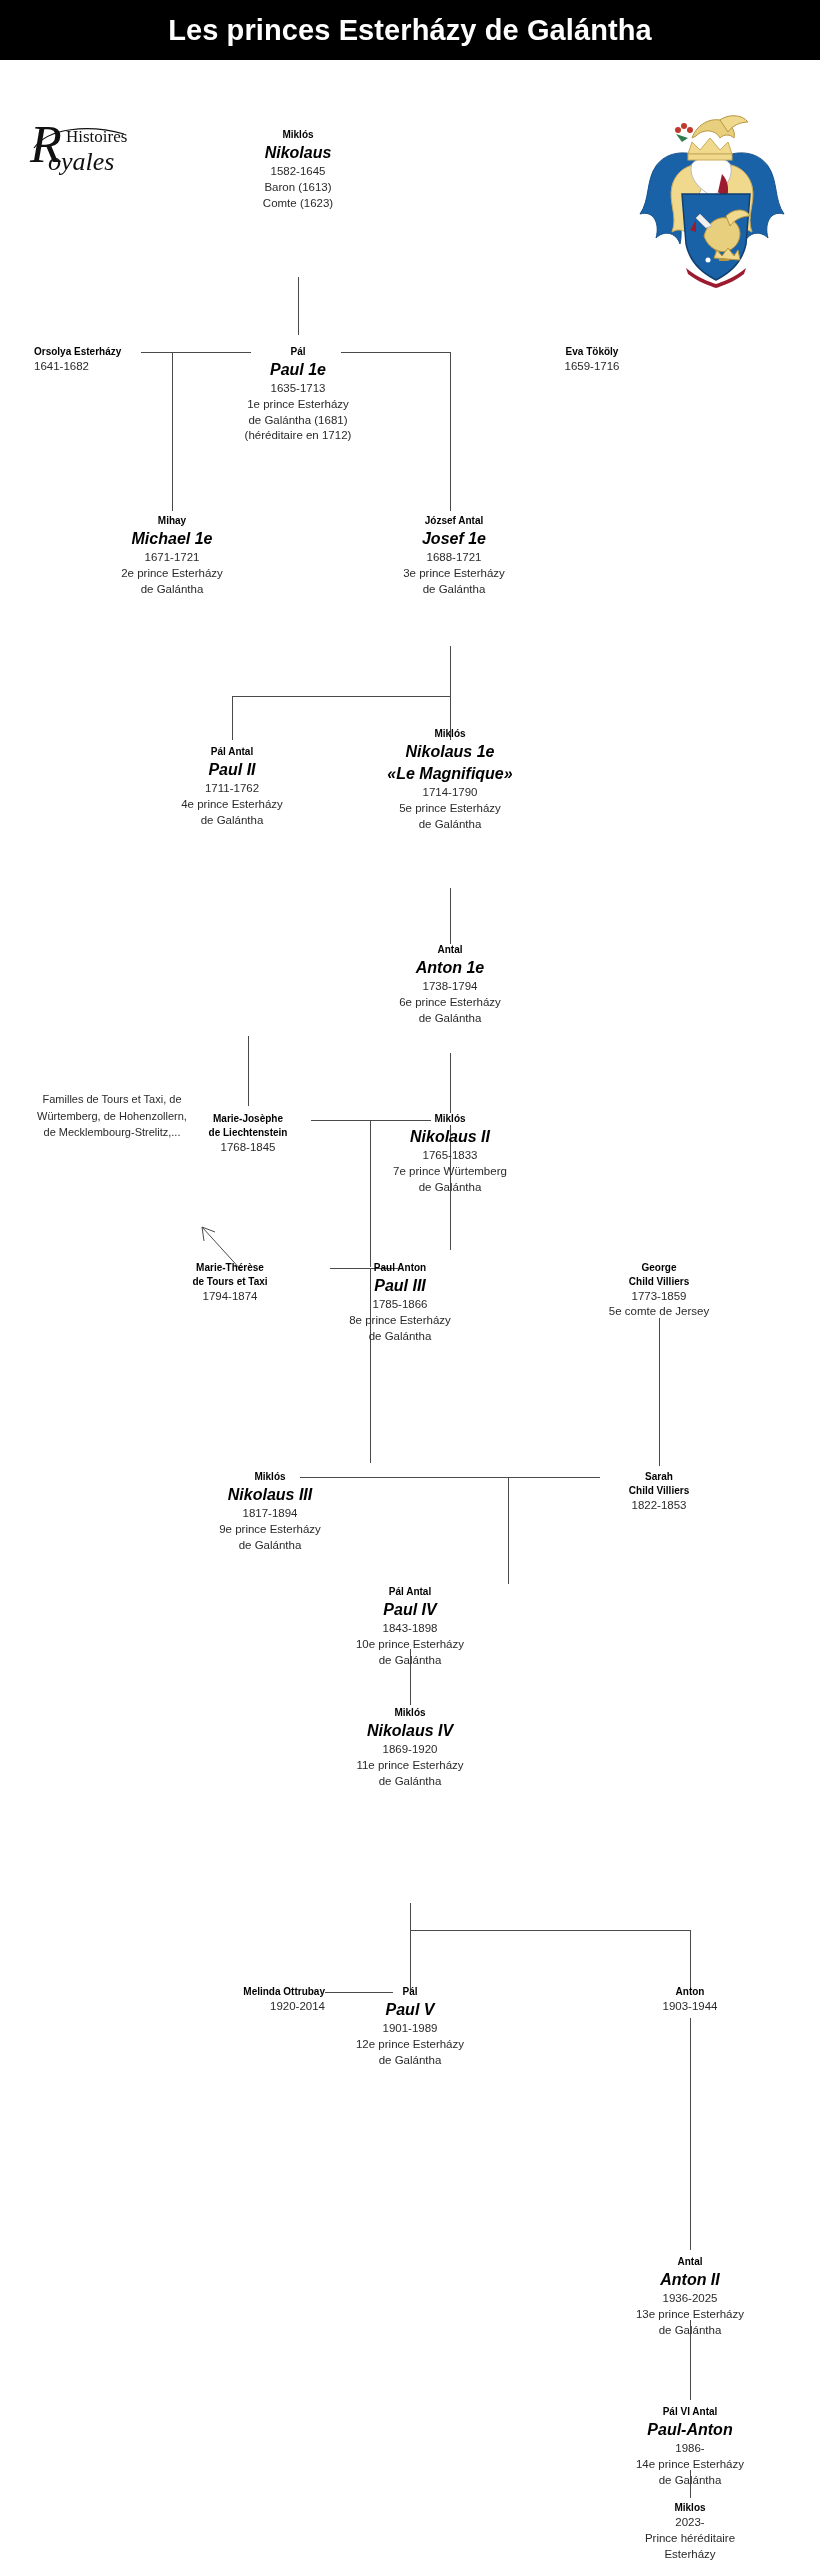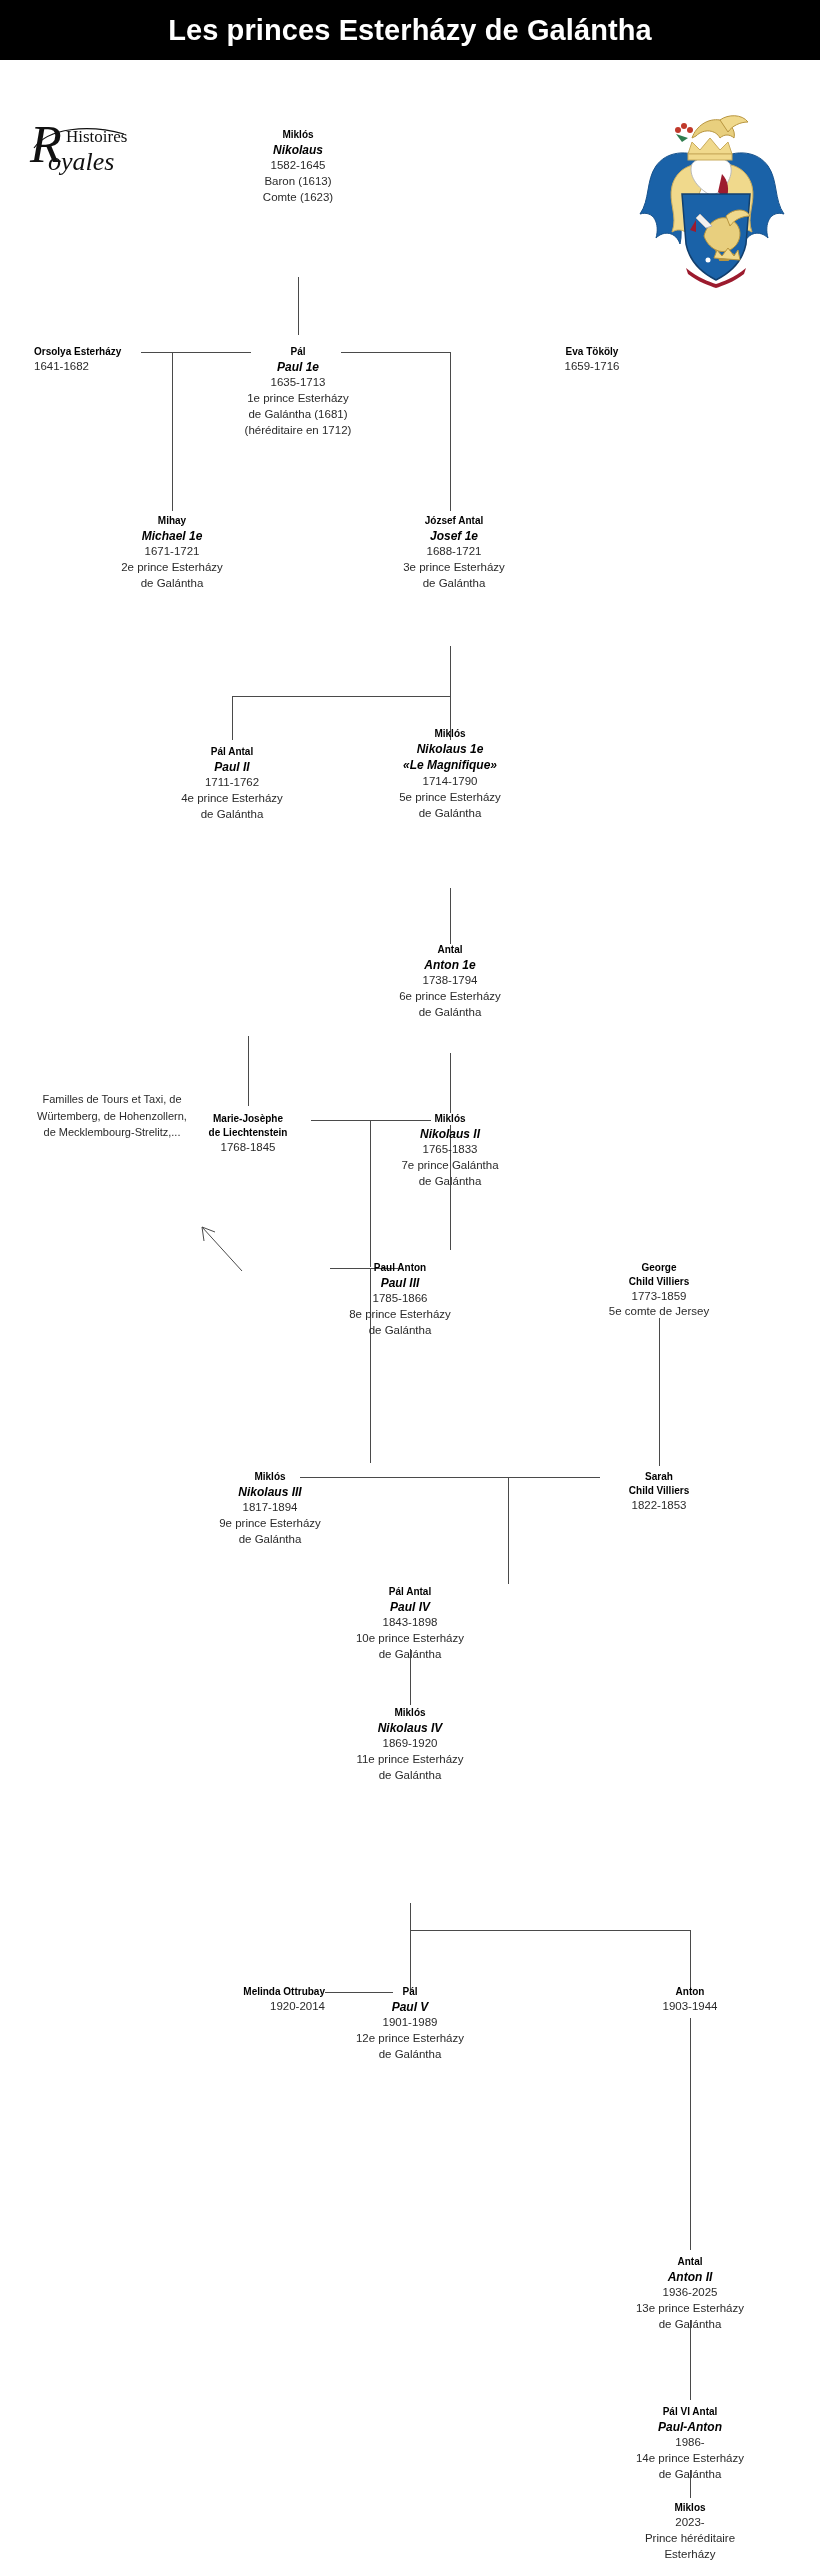--- a/index.html
+++ b/index.html
@@ -26,21 +26,21 @@
 
   
   .arms{position:absolute;left:630px;top:108px;width:160px;height:180px;}
 
   
   .node{
     position:absolute;text-align:center;line-height:1.38;
     font-size:11.5px;color:#1b1b1b;
   }
   .node .n-hu{font-weight:bold;font-size:10px;color:#000;display:block;}
-  .node .n-de{font-weight:bold;font-style:italic;font-size:12px;color:#000;display:block;}
+  .node .n-de{font-weight:bold;font-style:italic;font-size:16px;color:#000;display:block;}
   .node .n-line{display:block;font-size:11.5px;color:#2a2a2a;}
   .note{
     position:absolute;text-align:center;font-size:11px;color:#2a2a2a;line-height:1.5;
   }
 
   
   .vline{position:absolute;width:1px;background:#4a4a4a;}
   .hline{position:absolute;height:1px;background:#4a4a4a;}
   .arrow{position:absolute;}
 </style>
@@ -234,24 +234,29 @@
   <div class="node" style="left:148px;top:1112px;width:200px;">
     <span class="n-hu">Marie-Josèphe</span>
     <span class="n-hu">de Liechtenstein</span>
     <span class="n-line">1768-1845</span>
   </div>
 
   <div class="node" style="left:350px;top:1112px;width:200px;">
     <span class="n-hu">Miklós</span>
     <span class="n-de">Nikolaus II</span>
     <span class="n-line">1765-1833</span>
-    <span class="n-line">7e prince Galántha</span>
-    <span class="n-line">de Galántha</span>
-  </div>
-
+    <span class="n-line">7e prince Würtemberg</span>
+    <span class="n-line">de Galántha</span>
+  </div>
+
+  <div class="node" style="left:130px;top:1261px;width:200px;">
+    <span class="n-hu">Marie-Thérèse</span>
+    <span class="n-hu">de Tours et Taxi</span>
+    <span class="n-line">1794-1874</span>
+  </div>
 
   <div class="node" style="left:300px;top:1261px;width:200px;">
     <span class="n-hu">Paul Anton</span>
     <span class="n-de">Paul III</span>
     <span class="n-line">1785-1866</span>
     <span class="n-line">8e prince Esterházy</span>
     <span class="n-line">de Galántha</span>
   </div>
 
   <div class="node" style="left:559px;top:1261px;width:200px;">

